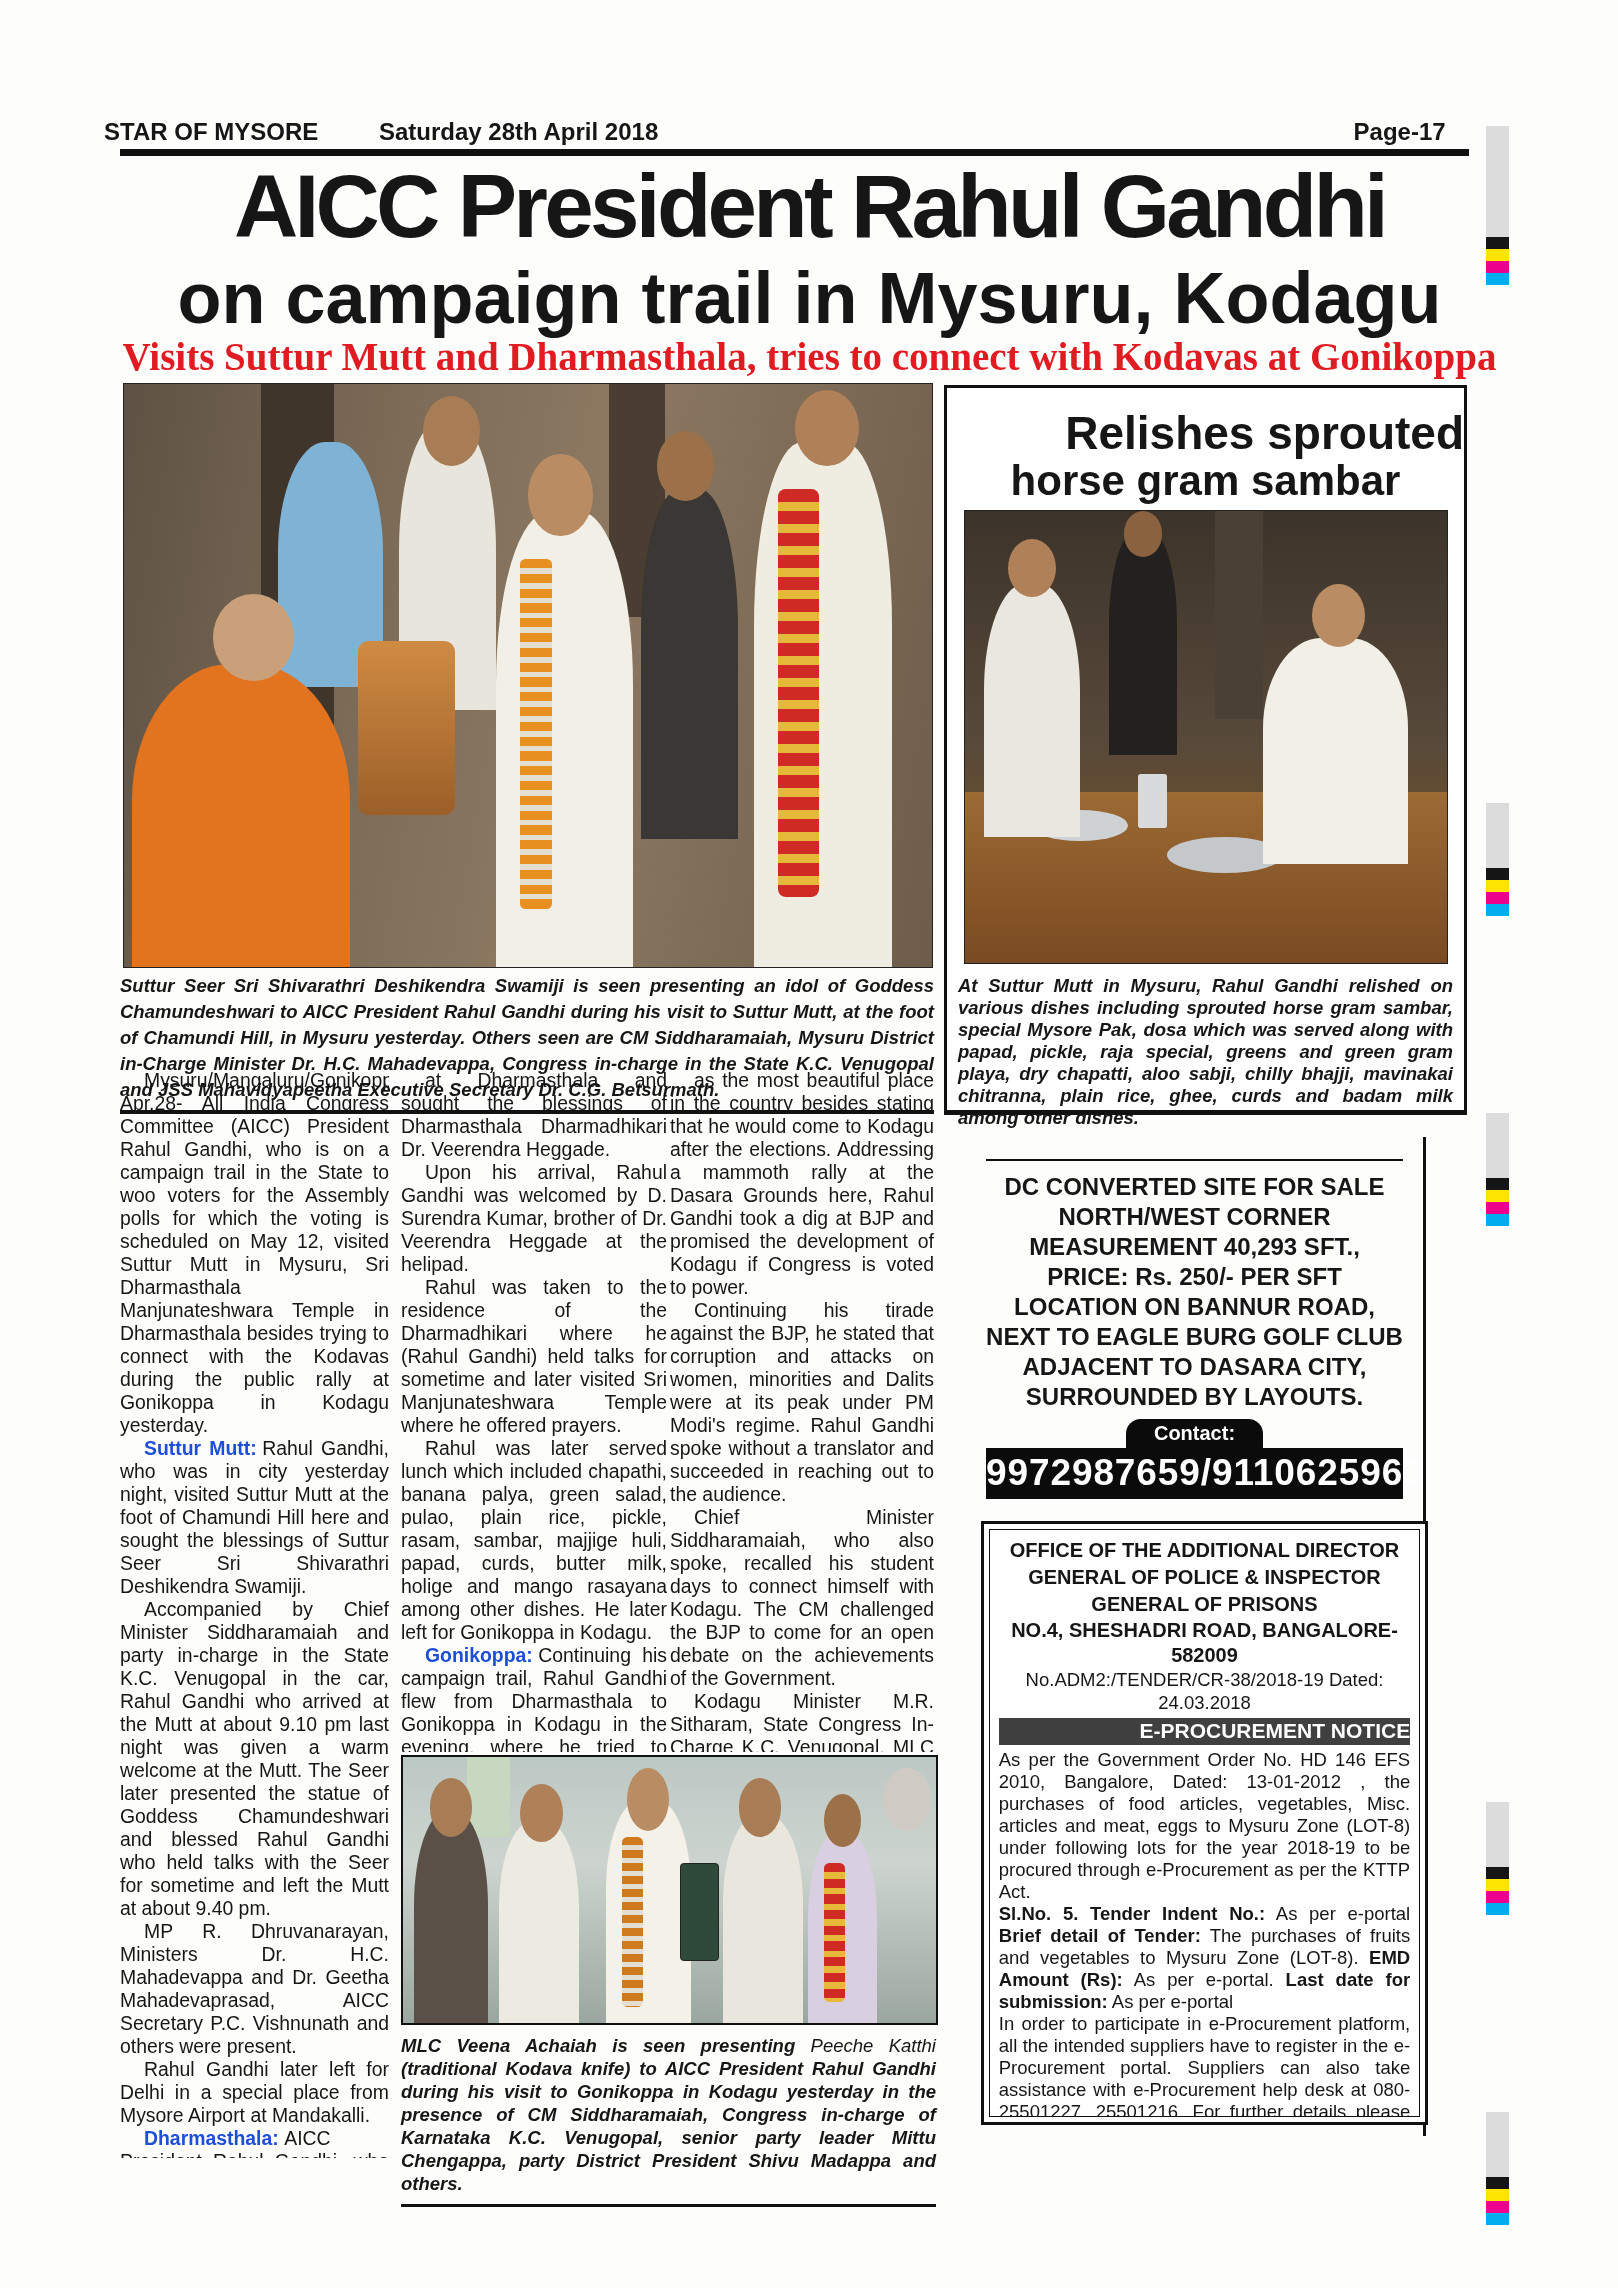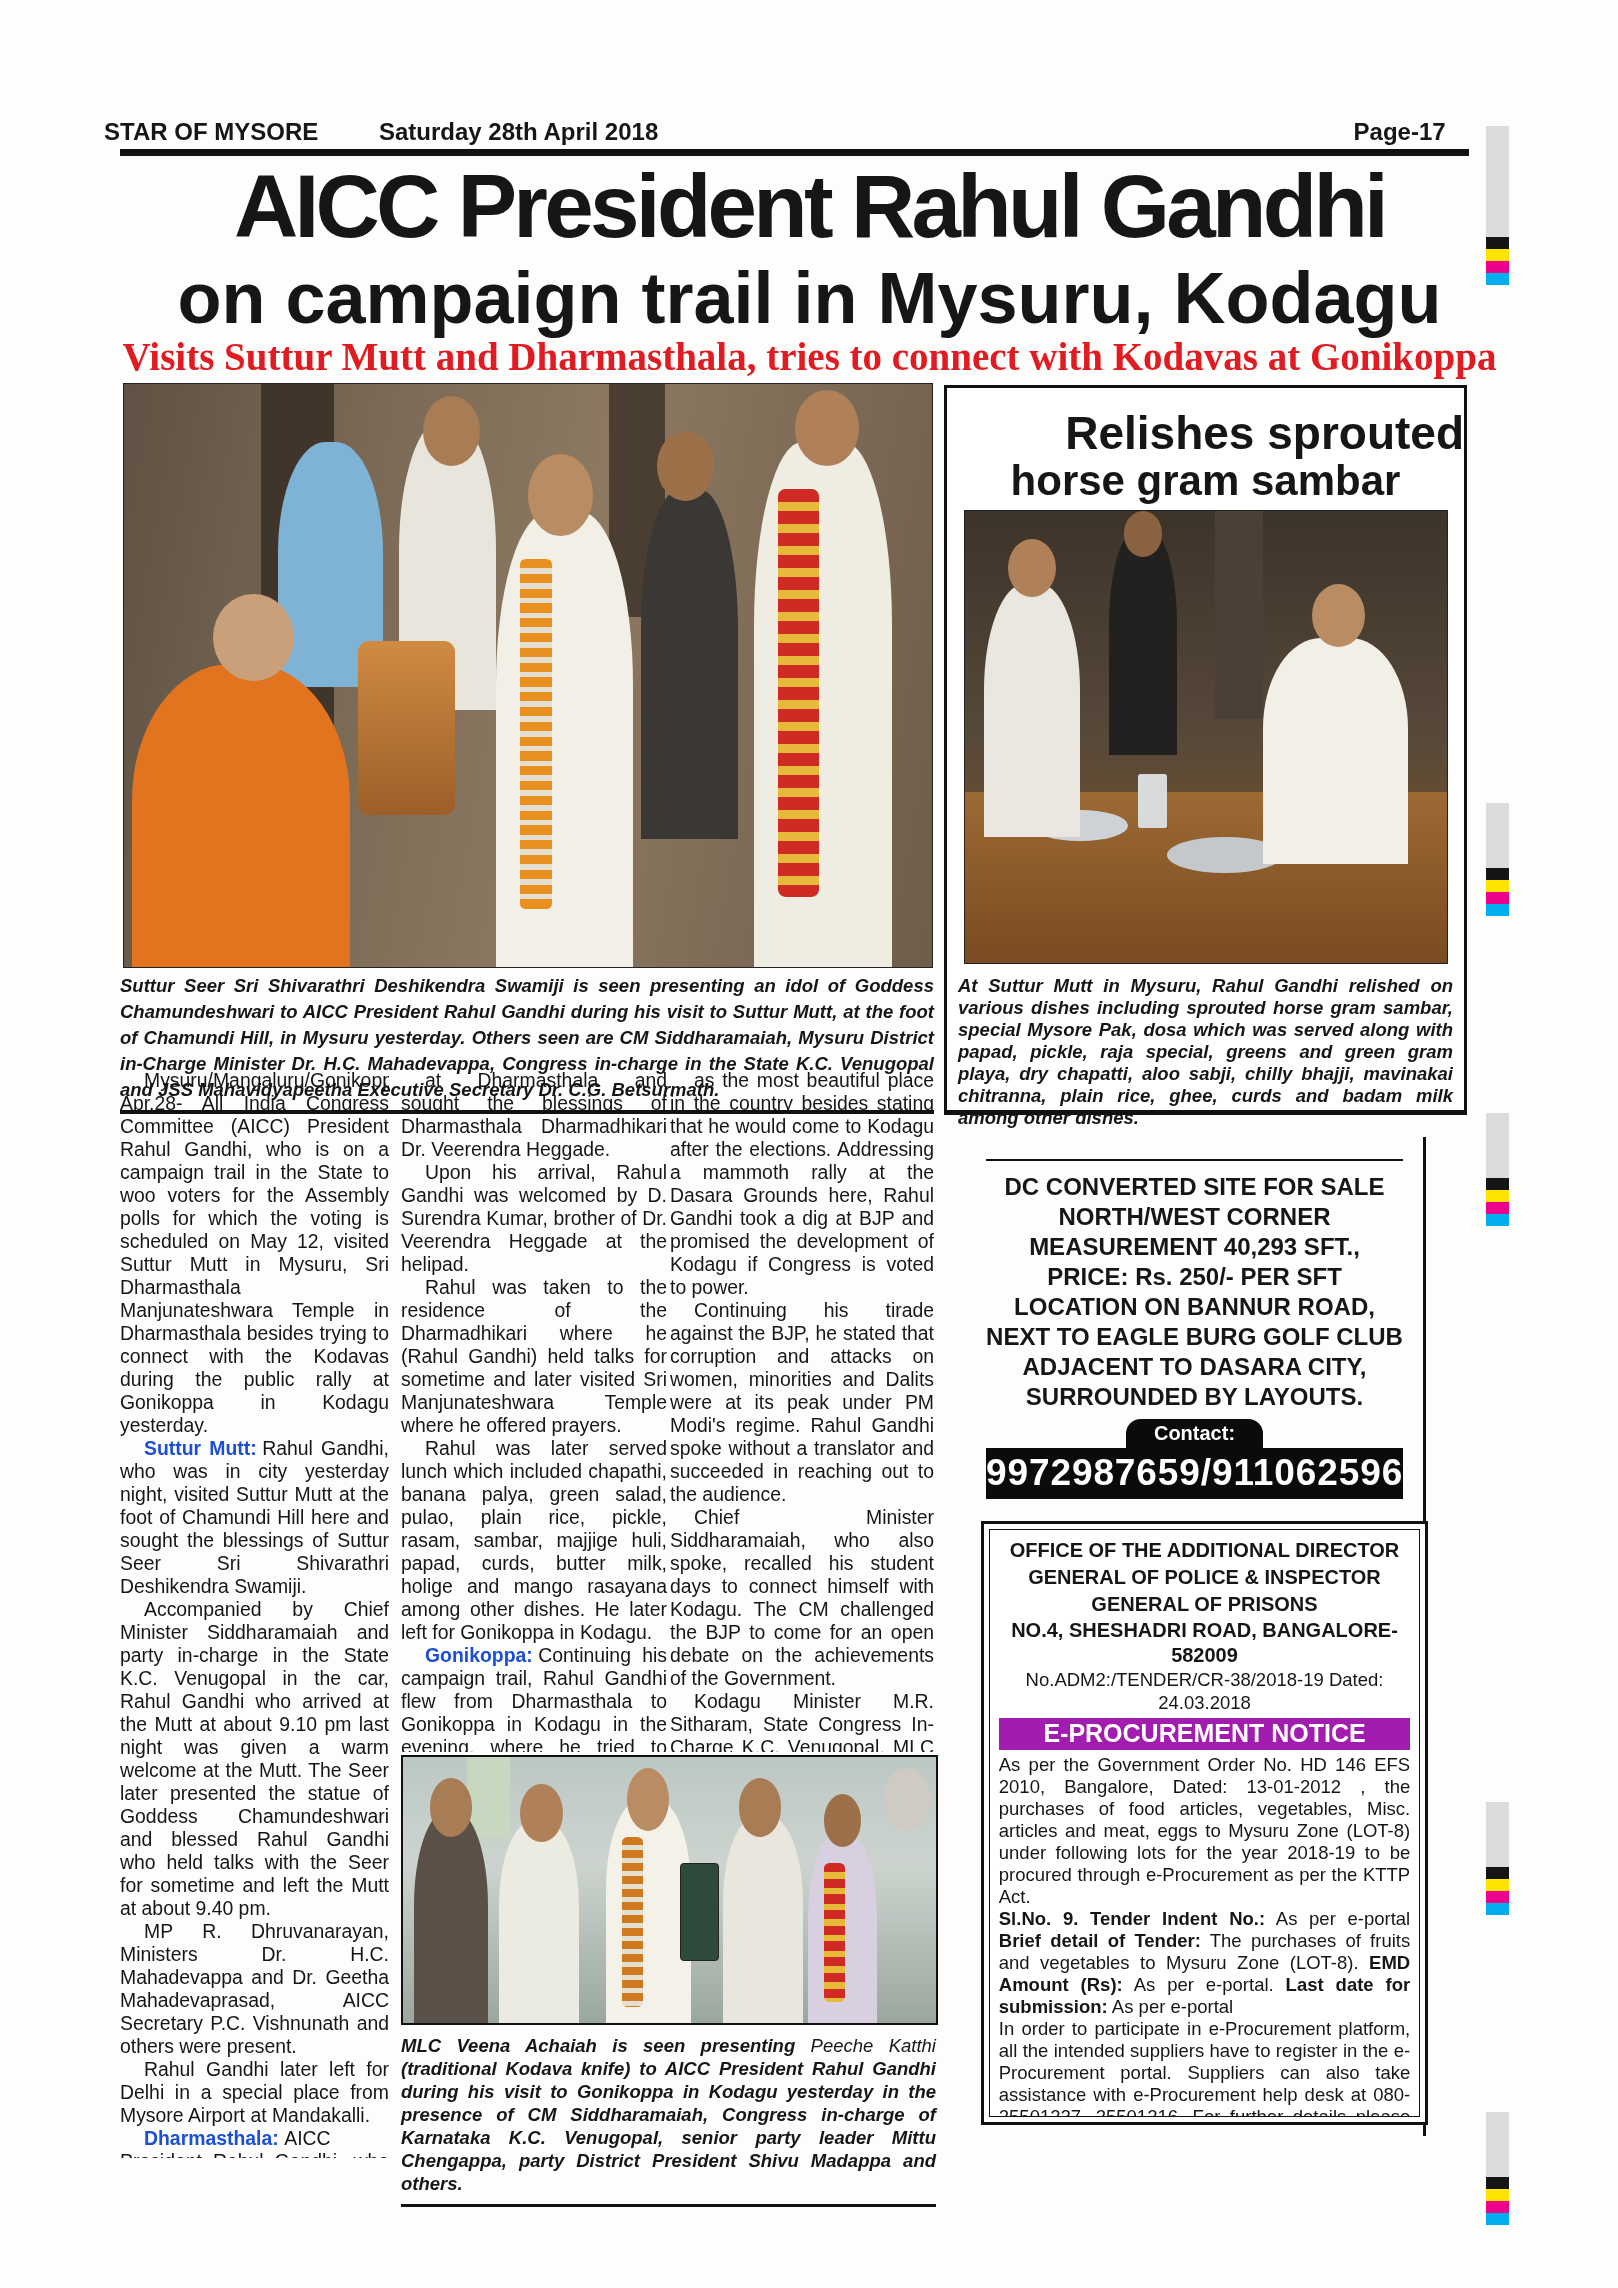--- a/index.html
+++ b/index.html
@@ -65,21 +65,21 @@
 
   .v-rule{left:1423px;top:1137px;width:2.8px;height:999px;background:#111;}
 
   
   .notice-box{left:981px;top:1521px;width:441px;height:598px;border:3.7px solid #111;background:#fff;}
   .notice-inner{position:absolute;left:4.6px;right:4.6px;top:4.6px;bottom:4.6px;border:1.8px solid #111;
       padding:7.4px 9.2px 3.7px;overflow:hidden;}
   .nt{font-size:20px;font-weight:bold;text-align:center;line-height:27px;}
   .naddr{font-size:20px;font-weight:bold;text-align:center;line-height:25px;}
   .nref{font-size:18.5px;text-align:center;line-height:23px;}
-  .nbar{background:#a21caf;color:#fff;font-size:25px;font-weight:bold;text-align:center;
+  .nbar{background:#404040;color:#fff;font-size:21px;font-weight:bold;text-align:right;
       margin:3.7px 0;padding:1.8px 0;}
   .nbody{font-size:18.5px;line-height:22px;text-align:justify;margin:0;}
   .nbody .b{font-weight:bold;}
 
   
   .reg{left:1486px;width:23px;}
   .reg .g{height:65px;background:#dcdcdc;}
   .reg.tall .g{height:111px;}
   .reg .k{height:12px;background:#151515;}
   .reg .y{height:12px;background:#ffe400;}
@@ -206,21 +206,21 @@
   <div class="abs notice-box">
     <div class="notice-inner">
       <div class="nt">OFFICE OF THE ADDITIONAL DIRECTOR</div>
       <div class="nt">GENERAL OF POLICE &amp; INSPECTOR</div>
       <div class="nt">GENERAL OF PRISONS</div>
       <div class="naddr">NO.4, SHESHADRI ROAD, BANGALORE-582009</div>
       <div class="nref">No.ADM2:/TENDER/CR-38/2018-19 Dated: 24.03.2018</div>
       <div class="nbar">E-PROCUREMENT NOTICE</div>
       <p class="nbody">As per the Government Order No. HD 146 EFS 2010, Bangalore, Dated: 13-01-2012 , the purchases of food articles, vegetables, Misc. articles and meat, eggs to Mysuru Zone (LOT-8) under following lots for the year 2018-19 to be procured through  e-Procurement as per the KTTP Act.</p>
       <p class="nbody">
-        <span class="b">Sl.No. 9. Tender Indent No.:</span><span> As per e-portal </span><span class="b">Brief detail of Tender:</span><span> The purchases of fruits and vegetables to Mysuru Zone (LOT-8). </span><span class="b">EMD Amount (Rs):</span><span> As per e-portal. </span><span class="b">Last date for submission:</span><span> As per e-portal</span>
+        <span class="b">Sl.No. 5. Tender Indent No.:</span><span> As per e-portal </span><span class="b">Brief detail of Tender:</span><span> The purchases of fruits and vegetables to Mysuru Zone (LOT-8). </span><span class="b">EMD Amount (Rs):</span><span> As per e-portal. </span><span class="b">Last date for submission:</span><span> As per e-portal</span>
       </p>
       <p class="nbody">In order to participate in e-Procurement platform, all the intended suppliers have to register in the e-Procurement portal. Suppliers can also take assistance with e-Procurement help desk at 080-25501227, 25501216.  For further details please visit at https://eproc.karnataka.gov.in or Helpline No. 080-25501227, 25501216.</p>
 
     </div>
   </div>
 
   <div class="abs reg tall" style="top:126px;">
     <div class="g"></div>
     <div class="k"></div>
     <div class="y"></div>

